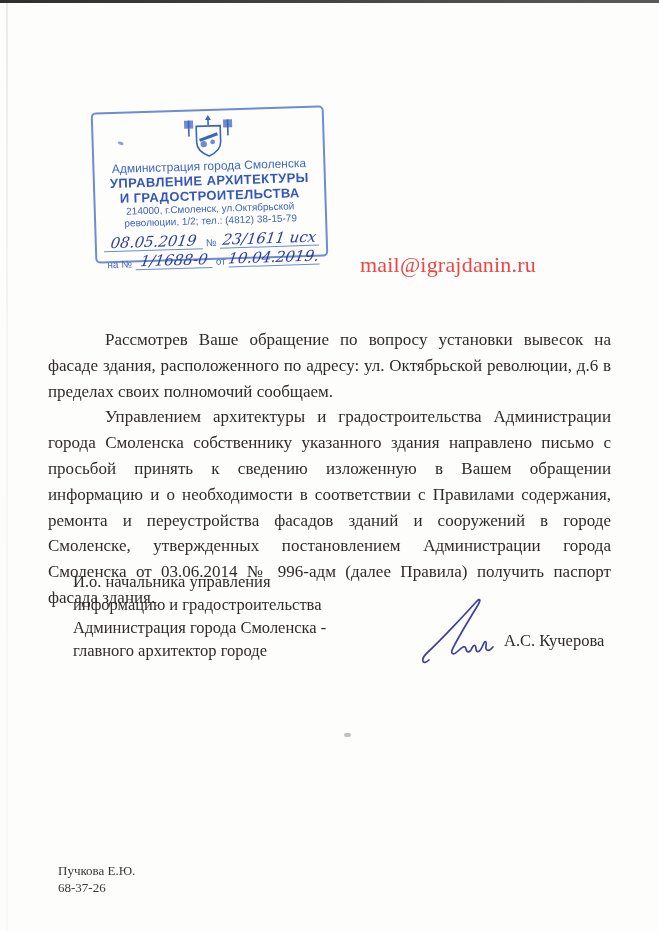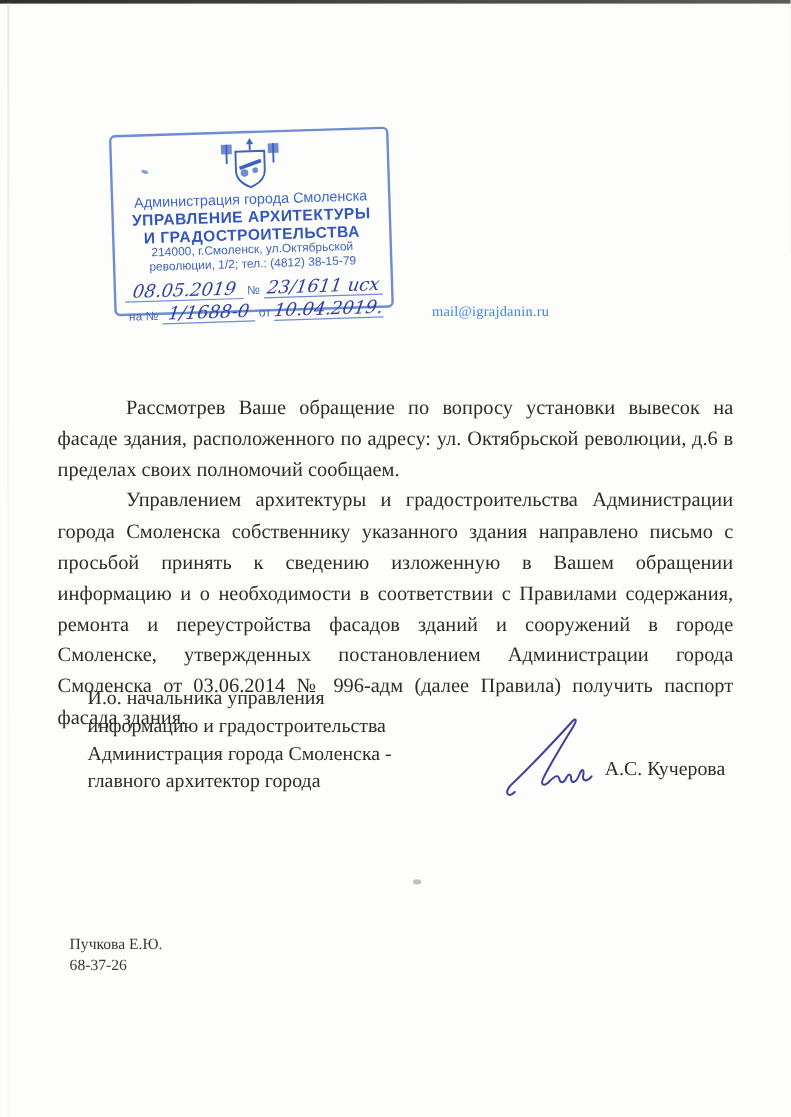--- a/index.html
+++ b/index.html
@@ -58,40 +58,40 @@
   }
   .hw-line { flex:1; border-bottom:1px solid #6d8cd1; display:flex; justify-content:center; align-items:flex-end; }
   .stamp-ink-dot {
     position:absolute; left:24px; top:28px; width:6px; height:3px;
     border-radius:50%; background:#5b79c5; opacity:.7; transform:rotate(20deg);
   }
 
   
   .email-line {
     position:absolute; left:360px; top:252px;
-    font-size:12px; letter-spacing:.2px; color:#3b82f6;
+    font-size:22px; letter-spacing:.2px; color:#ef4444;
   }
   .body-text {
     position:absolute; left:48px; top:327px; width:563px;
     font-size:17px; line-height:25.8px;
     text-align: justify;
   }
   .body-text p { margin:0; text-indent:57px; }
   .sig-block {
     position:absolute; left:58px; top:570px; width:320px;
     font-size:16.5px; line-height:23px;margin-left:15px;
   }
   .sig-svg { position:absolute; left:415px; top:594px; }
   .sig-name { position:absolute; left:504px; top:631px; font-size:16.5px; }
   .speck {
     position:absolute; left:344px; top:733px; width:7px; height:4px;
     background:#9a9a98; border-radius:2px; opacity:.6;
   }
   .footer {
-    position:absolute; left:58px; top:778px;
+    position:absolute; left:58px; top:862px;
     font-size:13px; line-height:17px; color:#3a3734;
   }
 </style>
 </head>
 <body>
 
 <div class="page">
 
   <div class="scan-top-edge"></div>
   <div class="scan-left-edge"></div>
@@ -147,21 +147,21 @@
 
   <div class="body-text">
     <p>Рассмотрев Ваше обращение по вопросу установки вывесок на фасаде здания, расположенного по адресу: ул. Октябрьской революции, д.6 в пределах своих полномочий сообщаем.</p>
     <p>Управлением архитектуры и градостроительства Администрации города Смоленска собственнику указанного здания направлено письмо с просьбой принять к сведению изложенную в Вашем обращении информацию и о необходимости в соответствии с Правилами содержания, ремонта и переустройства фасадов зданий и сооружений в городе Смоленске, утвержденных постановлением Администрации города Смоленска от 03.06.2014 № 996-адм (далее Правила) получить паспорт фасада здания.</p>
   </div>
 
   <div class="sig-block">
     <div>И.о. начальника управления</div>
     <div>информацию и градостроительства</div>
     <div>Администрация города Смоленска -</div>
-    <div>главного архитектор города</div>
+    <div>главного архитектор городе</div>
   </div>
 
   <svg class="sig-svg" width="90" height="80" viewBox="0 0 90 80">
     <path d="M14 66 C 8 72 4 66 13 58 C 26 46 54 16 62 7 C 65 4 66 6 63 11
              C 55 24 42 46 38 54 C 35 60 38 62 43 57 C 47 53 50 51 51 55
              C 52 59 55 59 57 54 C 59 50 61 51 61 55 C 61 59 65 59 68 51
              C 70 46 72 47 71 52 C 70 57 74 58 78 53" fill="none" stroke="#3f3fa0" stroke-width="1.7" stroke-linecap="round"></path>
   </svg>
 
   <div class="sig-name">А.С. Кучерова</div>

